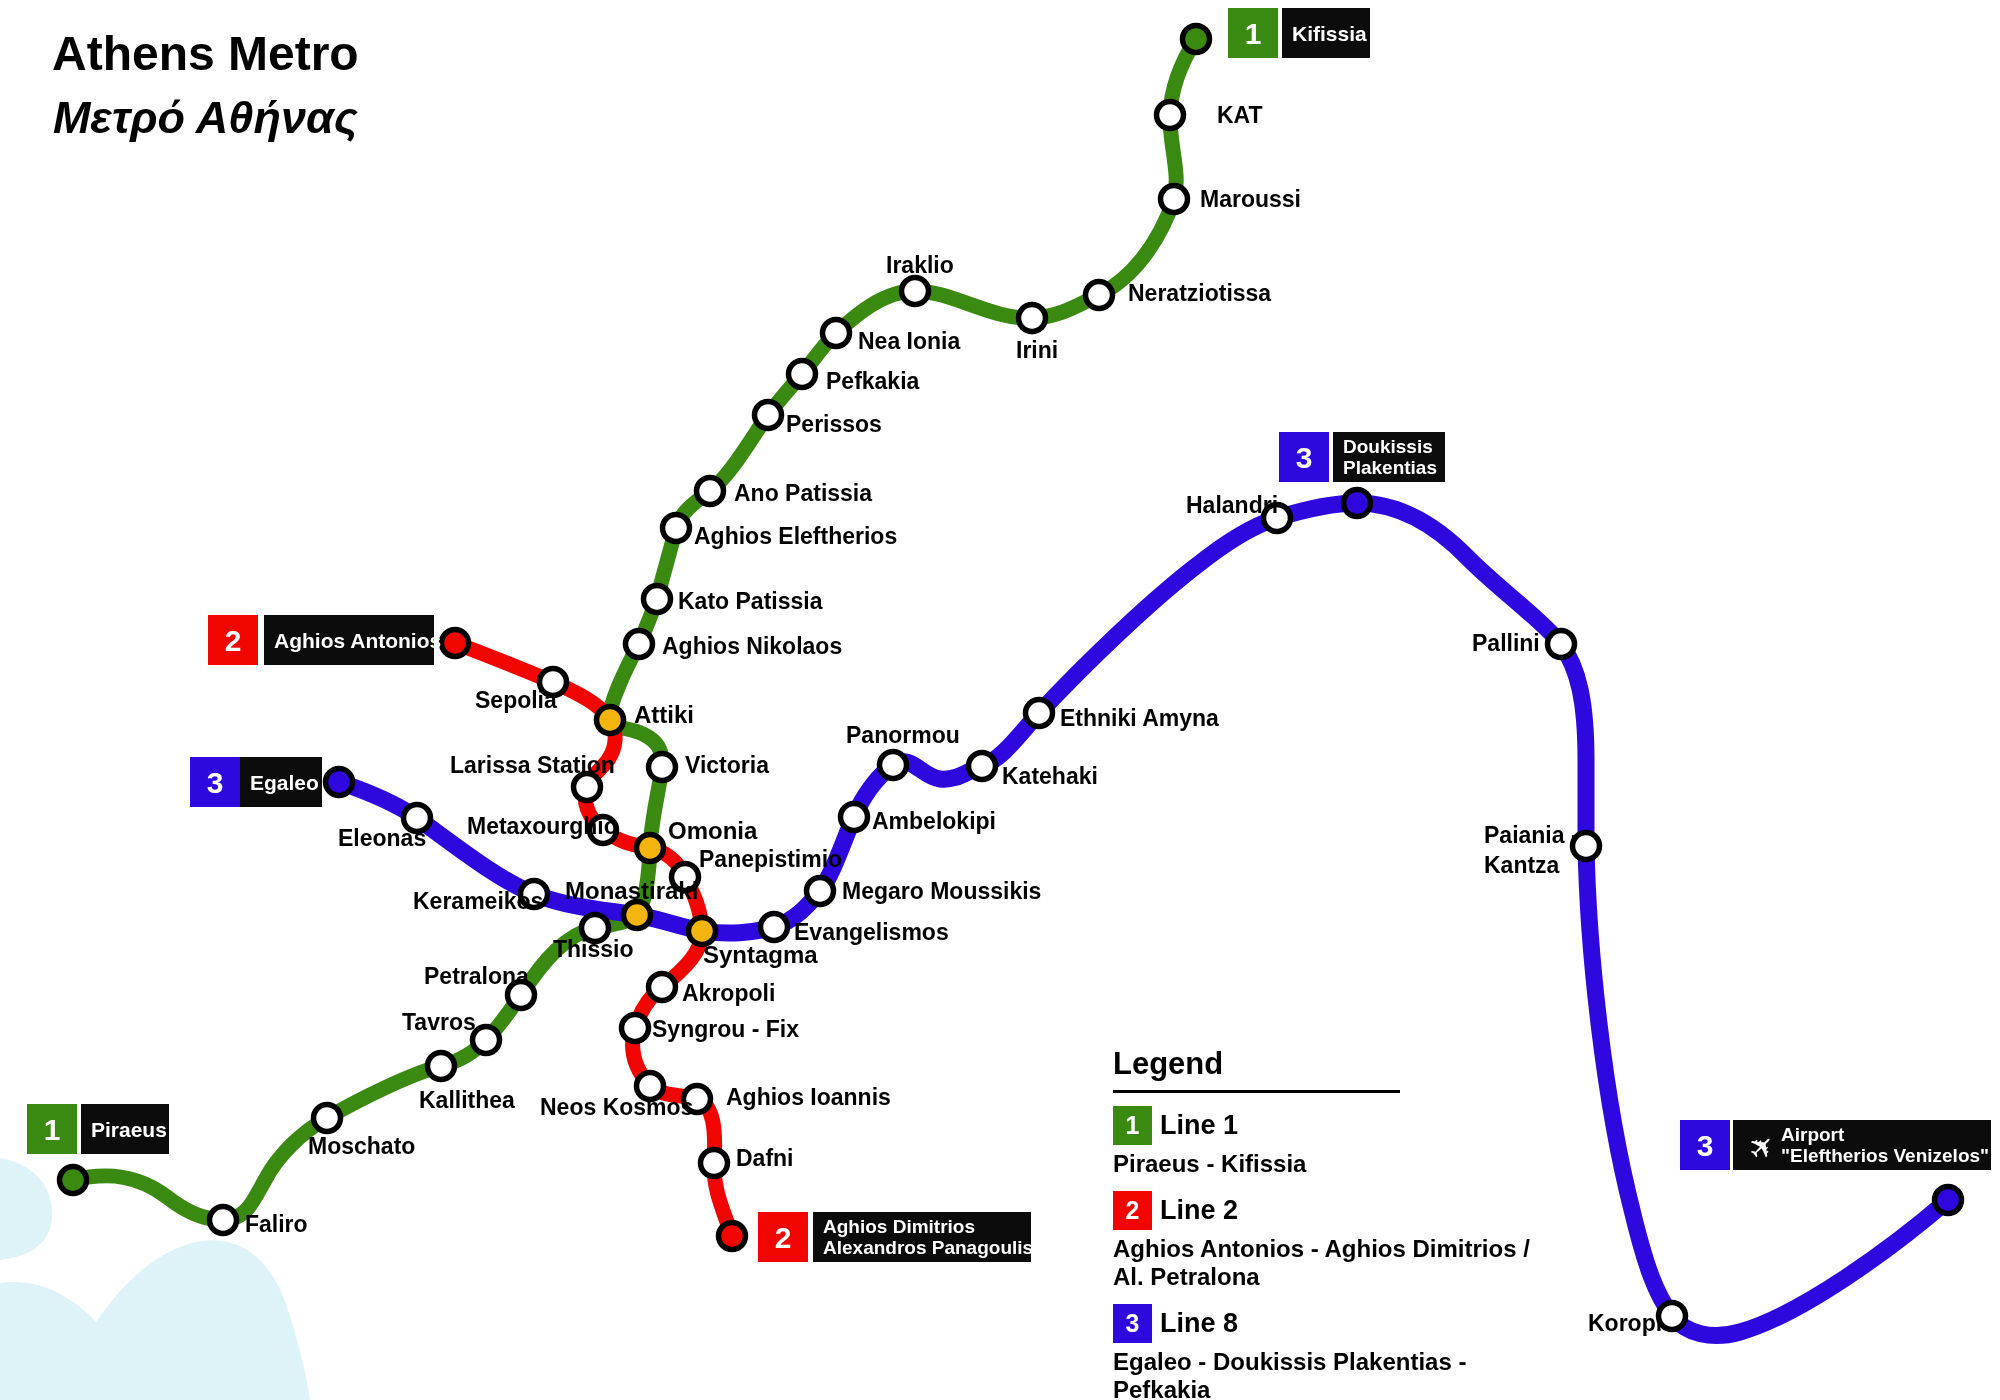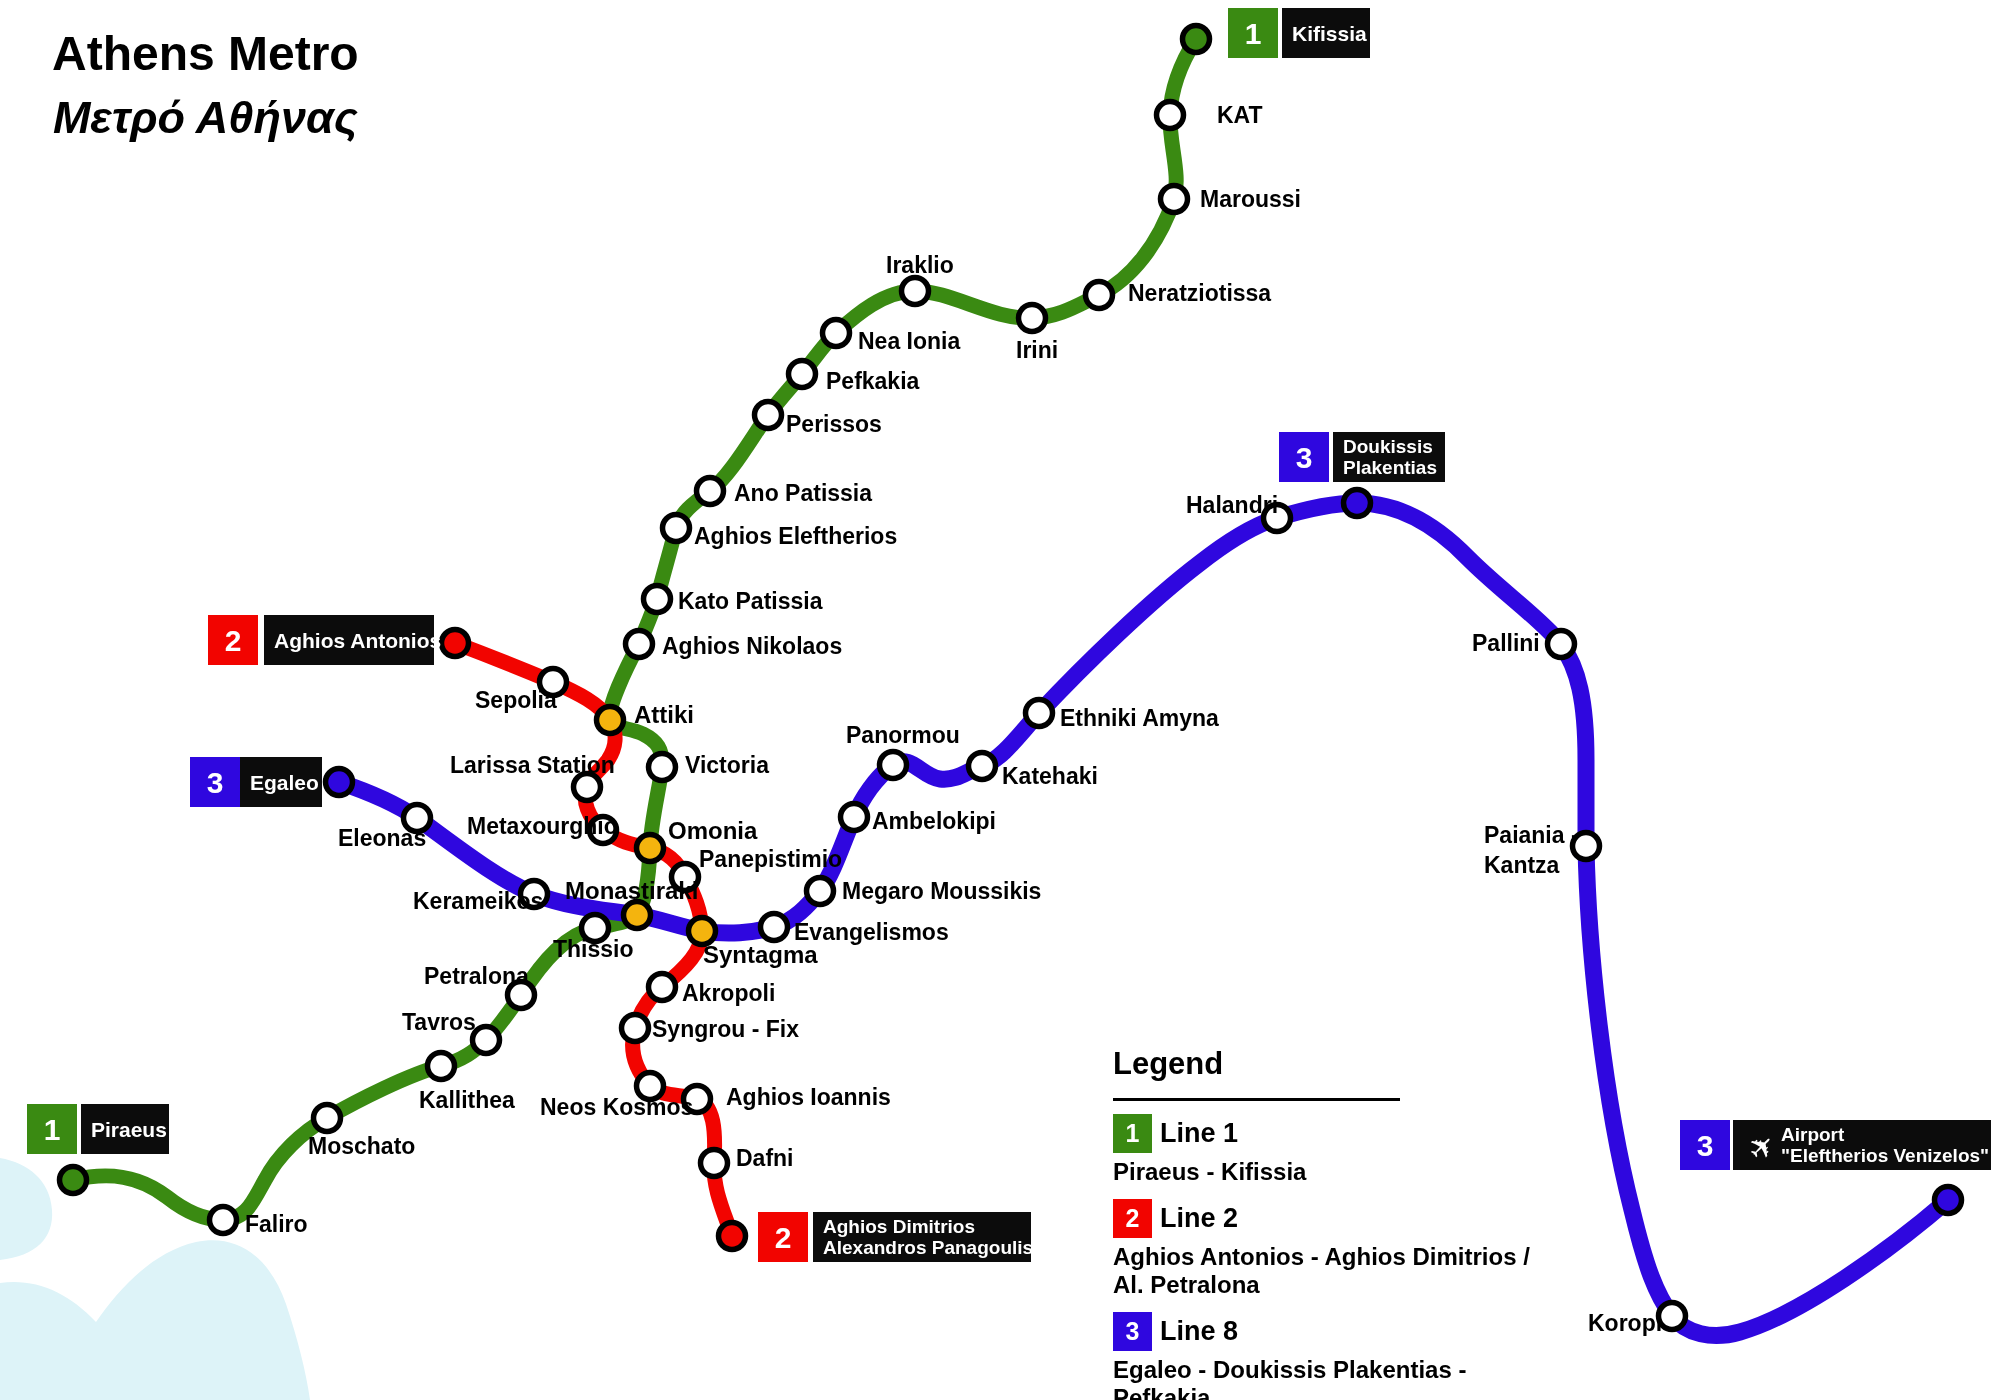--- a/index.html
+++ b/index.html
@@ -13,21 +13,21 @@
   .st-label.em{font-size:24px;}
   .badge-num{font-family:"Liberation Sans","DejaVu Sans",sans-serif;font-weight:bold;font-size:30px;fill:#fff;}
   .badge-label{font-family:"Liberation Sans","DejaVu Sans",sans-serif;font-weight:bold;fill:#fff;}
   .plane{font-family:"DejaVu Sans",sans-serif;font-size:31px;fill:#fff;}
 
   #title-block{position:absolute;left:52px;top:28px;color:#000;}
   #title-en{font-size:48px;font-weight:bold;line-height:1.1;text-align:right;}
   #title-el{font-size:45px;font-weight:bold;font-style:italic;margin-top:12px;line-height:1.1;text-align:center;}
 
   #legend{position:absolute;left:1113px;top:1046px;width:420px;color:#000;}
-  #legend h3{margin:0 0 0 0;font-size:31px;font-weight:bold;width:287px;border-bottom:3px solid #000;padding-bottom:16px;}
+  #legend h3{margin:0 0 0 0;font-size:31px;font-weight:bold;width:287px;border-bottom:3px solid #000;padding-bottom:8px;}
   .legend-row{display:flex;align-items:center;margin-top:13px;}
   .legend-square{width:39px;height:39px;display:flex;align-items:center;justify-content:center;
     color:#fff;font-size:25px;font-weight:bold;}
   .legend-line-title{font-size:27px;font-weight:bold;margin-left:8px;}
   .legend-desc{font-size:24px;font-weight:bold;margin-top:5px;}
   #legend-interchange{display:flex;align-items:center;margin-top:18px;}
   #legend-interchange .dot{width:27px;height:27px;border-radius:50%;border:5px solid #000;background:#f4b40e;}
   #legend-interchange .lbl{font-size:24px;font-weight:bold;margin-left:18px;}
 </style>
 </head>

